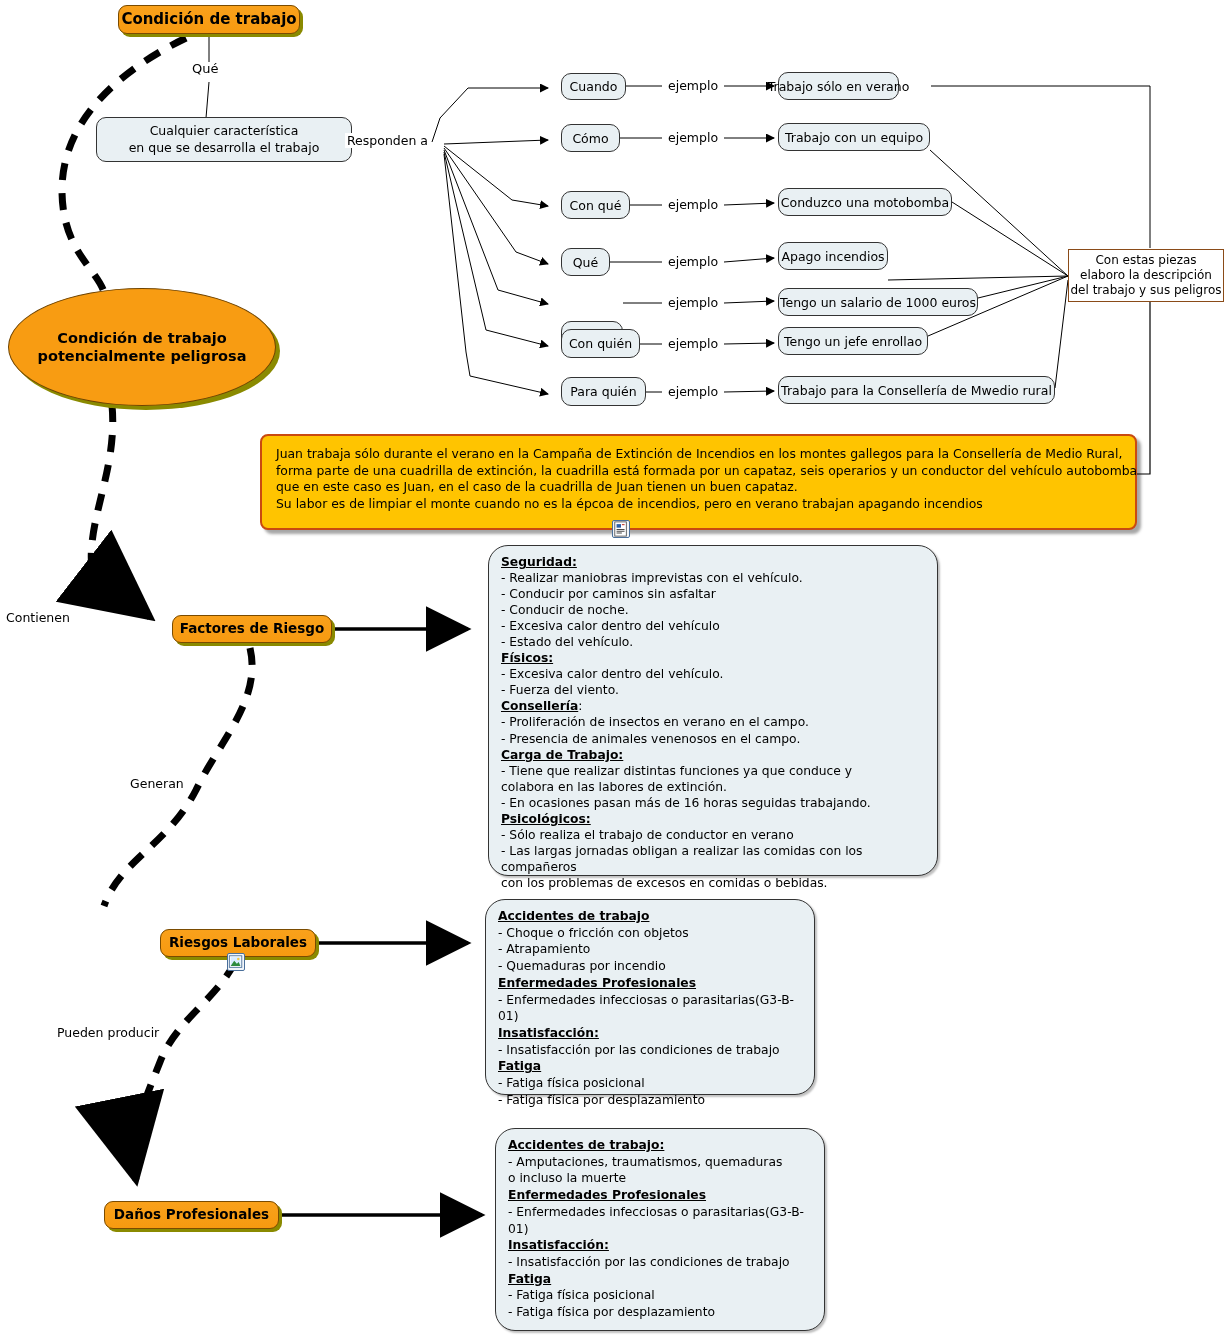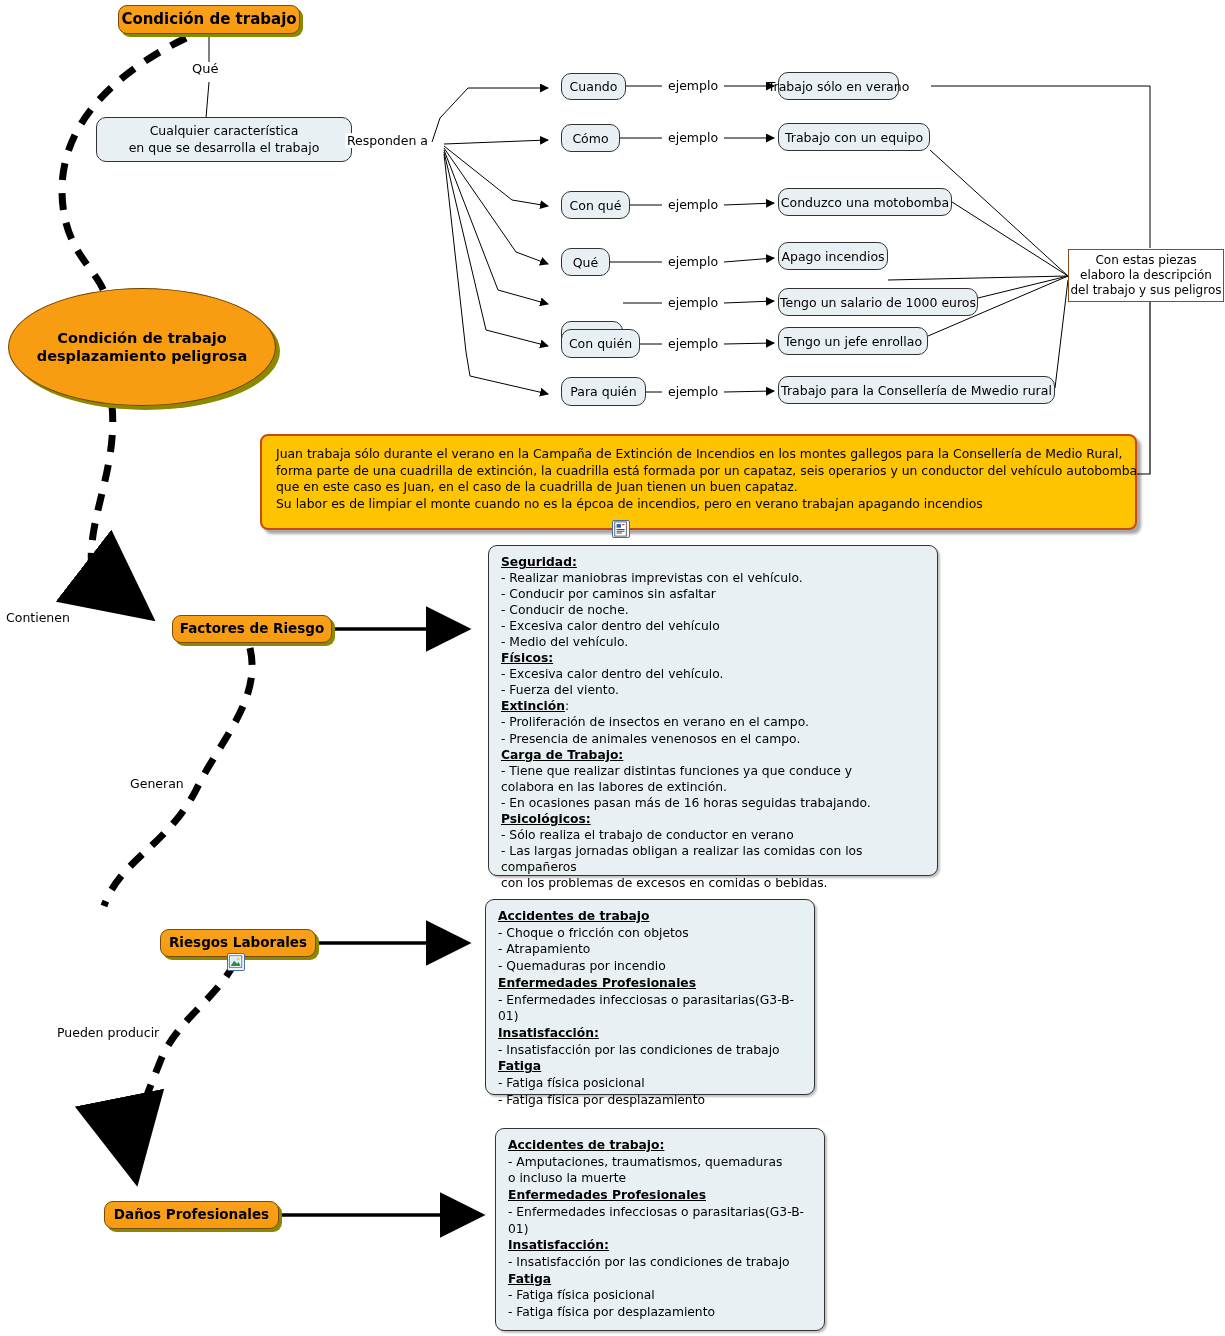--- a/index.html
+++ b/index.html
@@ -46,21 +46,21 @@
     text-align:center;
     color:#000;
     line-height:1.2;
     white-space:nowrap;
   }
   .bnode.list{
     display:block;
     text-align:left;
     white-space:normal;
     padding:8px 10px 8px 12px;
-    border-radius:9px;
+    border-radius:20px;
     box-shadow:2px 2px 2px rgba(0,0,0,.25);
   }
   .bnode.list .hd{font-weight:bold;text-decoration:underline;}
   .bnode.list .ln{display:block;}
 
   
   .ynote{
     position:absolute;
     background:#FFC400;
     border:2px solid #C94A10;
@@ -193,21 +193,21 @@
     </div>
   </div>
 
   <div class="elabel" style="left:345px;top:133px;font-size:12.5px;background:#fff;padding:0 2px;">
     <span>Responden a</span>
   </div>
 
   <div class="oell" style="left:8px;top:288px;width:268px;height:118px;font-size:14.5px;">
     <div>
       <span>Condición de trabajo</span><br>
-      <span>desplazamiento peligrosa</span>
+      <span>potencialmente peligrosa</span>
     </div>
   </div>
 
   <div class="bnode" style="left:561px;top:73px;width:65px;height:27px;font-size:12.5px;">
     <span>Cuando</span>
     </div>
   <div class="bnode" style="left:561px;top:124px;width:59px;height:28px;font-size:12.5px;">
     <span>Cómo</span>
     </div>
   <div class="bnode" style="left:561px;top:191px;width:69px;height:28px;font-size:12.5px;">
@@ -293,25 +293,25 @@
   <div class="elabel" style="left:128px;top:776px;font-size:12.5px;background:#fff;padding:0 2px;">
     <span>Generan</span>
   </div>
 
   <div class="bnode list" style="left:488px;top:545px;width:450px;height:331px;font-size:12.3px;line-height:1.305;">
       <span class="ln"><span class="hd">Seguridad:</span></span>
       <span class="ln">- Realizar maniobras imprevistas con el vehículo.</span>
       <span class="ln">- Conducir por caminos sin asfaltar</span>
       <span class="ln">- Conducir de noche.</span>
       <span class="ln">- Excesiva calor dentro del vehículo</span>
-      <span class="ln">- Medio del vehículo.</span>
+      <span class="ln">- Estado del vehículo.</span>
       <span class="ln"><span class="hd">Físicos:</span></span>
       <span class="ln">- Excesiva calor dentro del vehículo.</span>
       <span class="ln">- Fuerza del viento.</span>
-      <span class="ln"><span class="hd">Extinción</span>:</span>
+      <span class="ln"><span class="hd">Consellería</span>:</span>
       <span class="ln">- Proliferación de insectos en verano en el campo.</span>
       <span class="ln">- Presencia de animales venenosos en el campo.</span>
       <span class="ln"><span class="hd">Carga de Trabajo:</span></span>
       <span class="ln">- Tiene que realizar distintas funciones ya que conduce y</span>
       <span class="ln">colabora en las labores de extinción.</span>
       <span class="ln">- En ocasiones pasan más de 16 horas seguidas trabajando.</span>
       <span class="ln"><span class="hd">Psicológicos:</span></span>
       <span class="ln">- Sólo realiza el trabajo de conductor en verano</span>
       <span class="ln">- Las largas jornadas obligan a realizar las comidas con los compañeros</span>
       <span class="ln">con los problemas de excesos en comidas o bebidas.</span>

